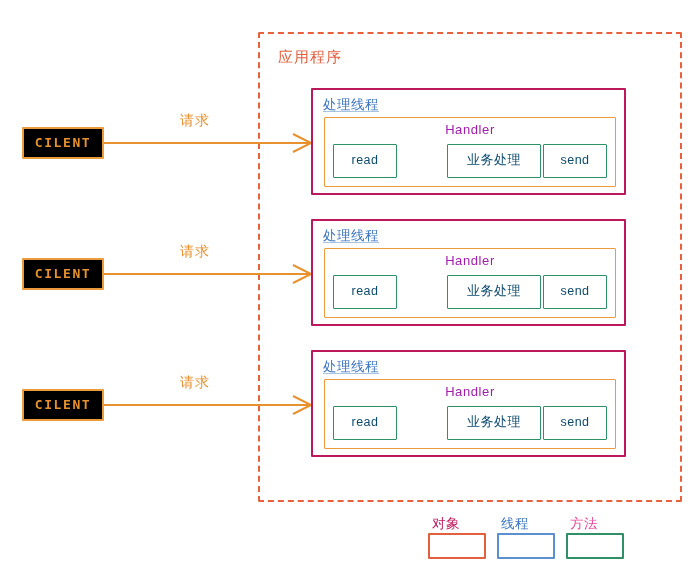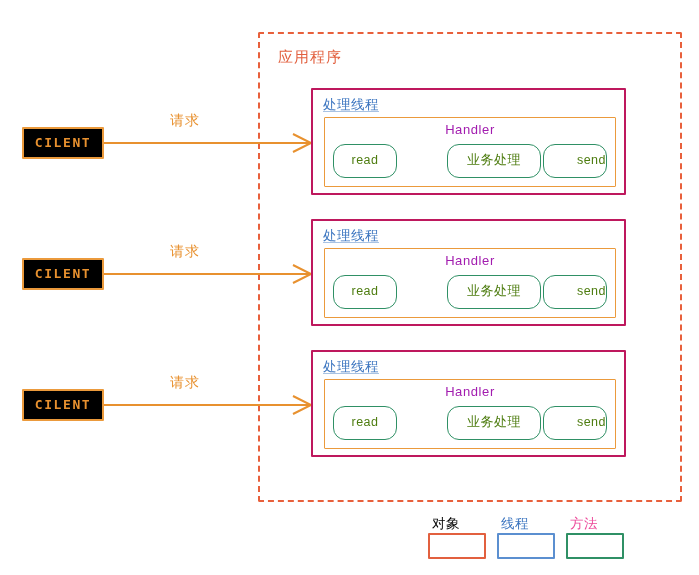--- a/index.html
+++ b/index.html
@@ -94,32 +94,32 @@
     right: 8px;
     top: 26px;
     height: 34px;
     display: flex;
     align-items: center;
     justify-content: space-between;
   }
   .method-box {
     border: 1.6px solid #2f9065;
     background: #ffffff;
-    color: #4d7c0f;
+    color: #0c4a6e;
     font-size: 12.5px;
     letter-spacing: 0.5px;
     height: 32px;
     line-height: 30px;
     text-align: center;
-    border-radius: 12px;
+    border-radius: 1px;
     white-space: nowrap;
   }
   .method-box.m-read { width: 62px; }
   .method-box.m-biz  { width: 92px; font-size: 13px; margin-left: 48px; }
-  .method-box.m-send { width: 62px; text-align: right; }
+  .method-box.m-send { width: 62px; }
 
   
   .client-box {
     left: 22px;
     width: 82px;
     height: 32px;
     border: 2px solid #eb9a3c;
     background: #000000;
     color: #e8912f;
     font-size: 13px;
@@ -141,21 +141,21 @@
     width: 212px;
     height: 24px;
     overflow: visible;
   }
   .arrow-svg.r0 { top: 131px; }
   .arrow-svg.r1 { top: 262px; }
   .arrow-svg.r2 { top: 393px; }
 
   .arrow-label {
     position: absolute;
-    left: 170px;
+    left: 180px;
     font-size: 14px;
     color: #e8912f;
     letter-spacing: 1px;
     white-space: nowrap;
   }
   .arrow-label.r0 { top: 112px; }
   .arrow-label.r1 { top: 243px; }
   .arrow-label.r2 { top: 374px; }
 
   
@@ -175,21 +175,21 @@
     width: 58px;
     height: 26px;
     background: #ffffff;
     border-radius: 1px;
     box-sizing: border-box;
   }
   .legend-item.obj    { left: 428px; top: 515px; }
   .legend-item.thread { left: 497px; top: 515px; }
   .legend-item.method { left: 566px; top: 515px; }
 
-  .legend-item.obj    .legend-label  { color: #000000; }
+  .legend-item.obj    .legend-label  { color: #be185d; }
   .legend-item.obj    .legend-swatch { border: 2px solid #e2603f; }
   .legend-item.thread .legend-label  { color: #3d76c0; font-family: Liberation Serif, serif; }
   .legend-item.thread .legend-swatch { border: 2px solid #5b8fd0; }
   .legend-item.method .legend-label  { color: #ec4899; }
   .legend-item.method .legend-swatch { border: 2px solid #2f9065; }
 
   
   .watermark {
     left: 559px;
     top: 518px;

